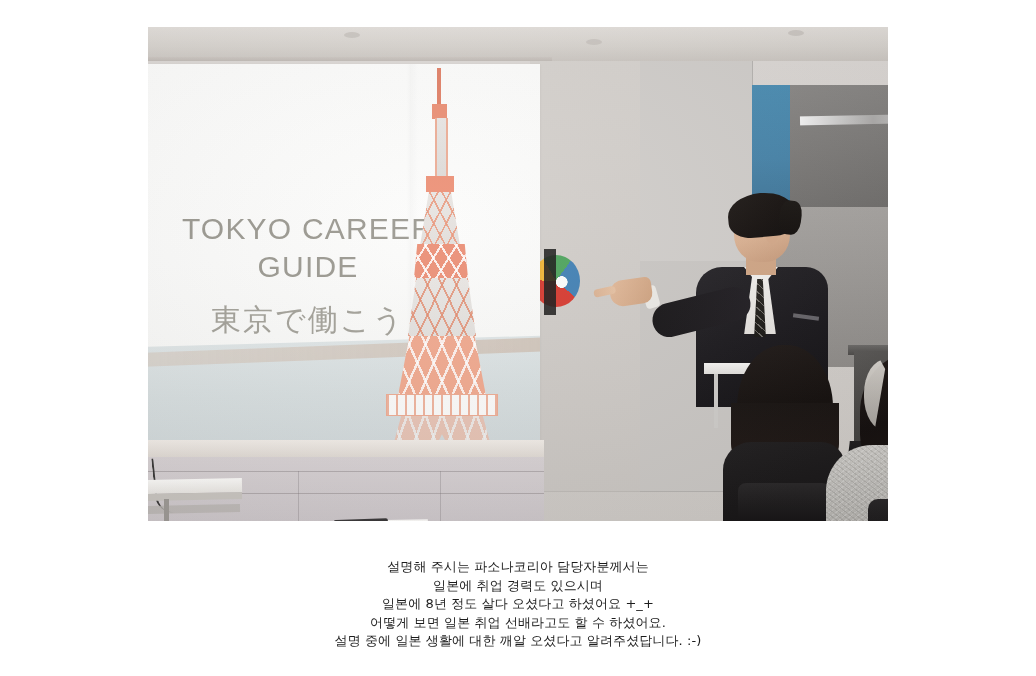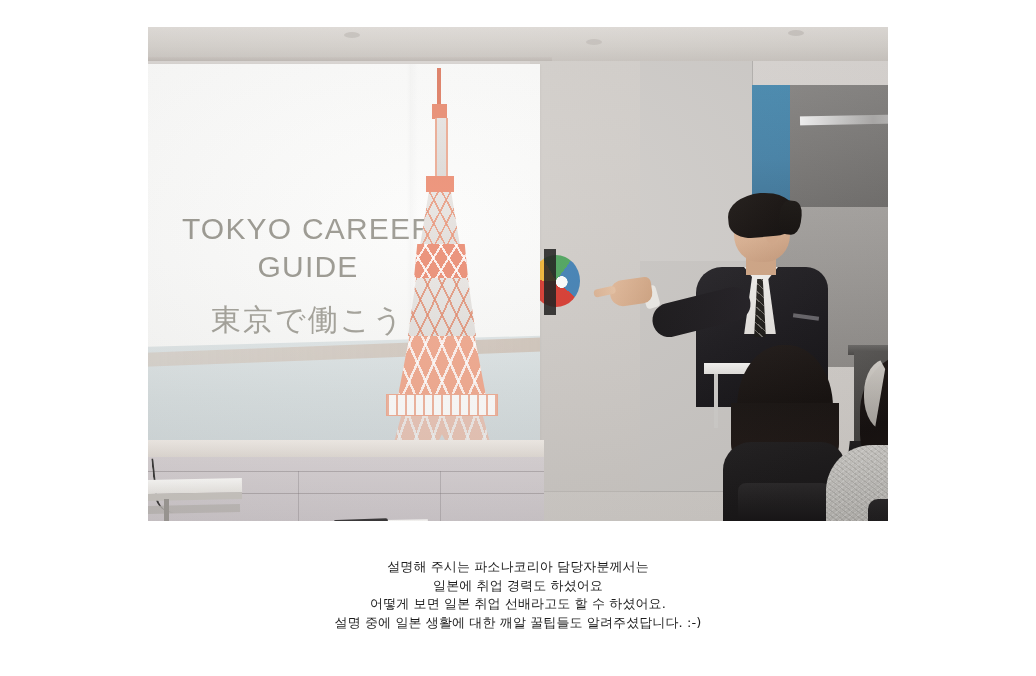--- a/index.html
+++ b/index.html
@@ -357,16 +357,17 @@
   <div class="desk-b"></div>
 
   <div class="paper-a"></div>
   <div class="notebook"></div>
 
   <div class="photo-grain"></div>
 </div>
 
 <div id="caption">
   <span class="cap-line">설명해 주시는 파소나코리아 담당자분께서는</span>
-  <span class="cap-line">일본에 취업 경력도 하셨어요</span>
+  <span class="cap-line">일본에 취업 경력도 있으시며</span>
+  <span class="cap-line">일본에 8년 정도 살다 오셨다고 하셨어요 +_+</span>
   <span class="cap-line">어떻게 보면 일본 취업 선배라고도 할 수 하셨어요.</span>
-  <span class="cap-line">설명 중에 일본 생활에 대한 깨알 꿀팁들도 알려주셨답니다. :-)</span>
+  <span class="cap-line">설명 중에 일본 생활에 대한 깨알 오셨다고 알려주셨답니다. :-)</span>
 </div>
 
 </body></html>

